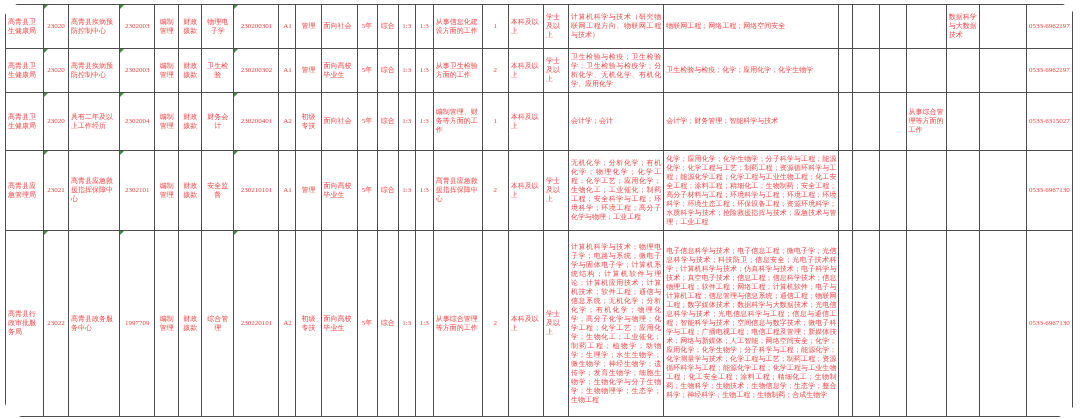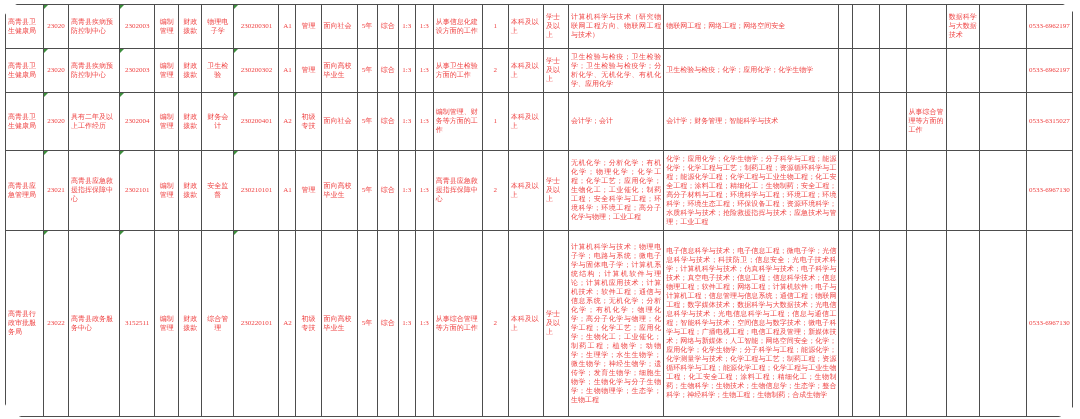--- a/index.html
+++ b/index.html
@@ -168,21 +168,21 @@
           <td class="center"></td>
           <td class="left"></td>
           <td class="left"></td>
           <td class="center"></td>
           <td class="center"><span>0533-6967130</span></td>
         </tr>
         <tr style="height: 186px;">
           <td class="left"><span>高青县行政审批服务局</span></td>
           <td class="center rel"><span>23022</span><i class="corner-mark" style="border-top-color: rgb(60, 143, 60);"></i></td>
           <td class="left"><span>高青县政务服务中心</span></td>
-          <td class="center rel"><span>3152511</span><i class="corner-mark" style="border-top-color: rgb(60, 143, 60);"></i></td>
+          <td class="center rel"><span>1997709</span><i class="corner-mark" style="border-top-color: rgb(60, 143, 60);"></i></td>
           <td class="center"><span>编制管理</span></td>
           <td class="center"><span>财政拨款</span></td>
           <td class="center"><span>综合管理</span></td>
           <td class="center rel"><span>230220101</span><i class="corner-mark" style="border-top-color: rgb(60, 143, 60);"></i></td>
           <td class="center"><span>A2</span></td>
           <td class="center"><span>初级专技</span></td>
           <td class="left"><span>面向高校毕业生</span></td>
           <td class="center"><span>5年</span></td>
           <td class="center"><span>综合</span></td>
           <td class="center"><span>1:3</span></td>

